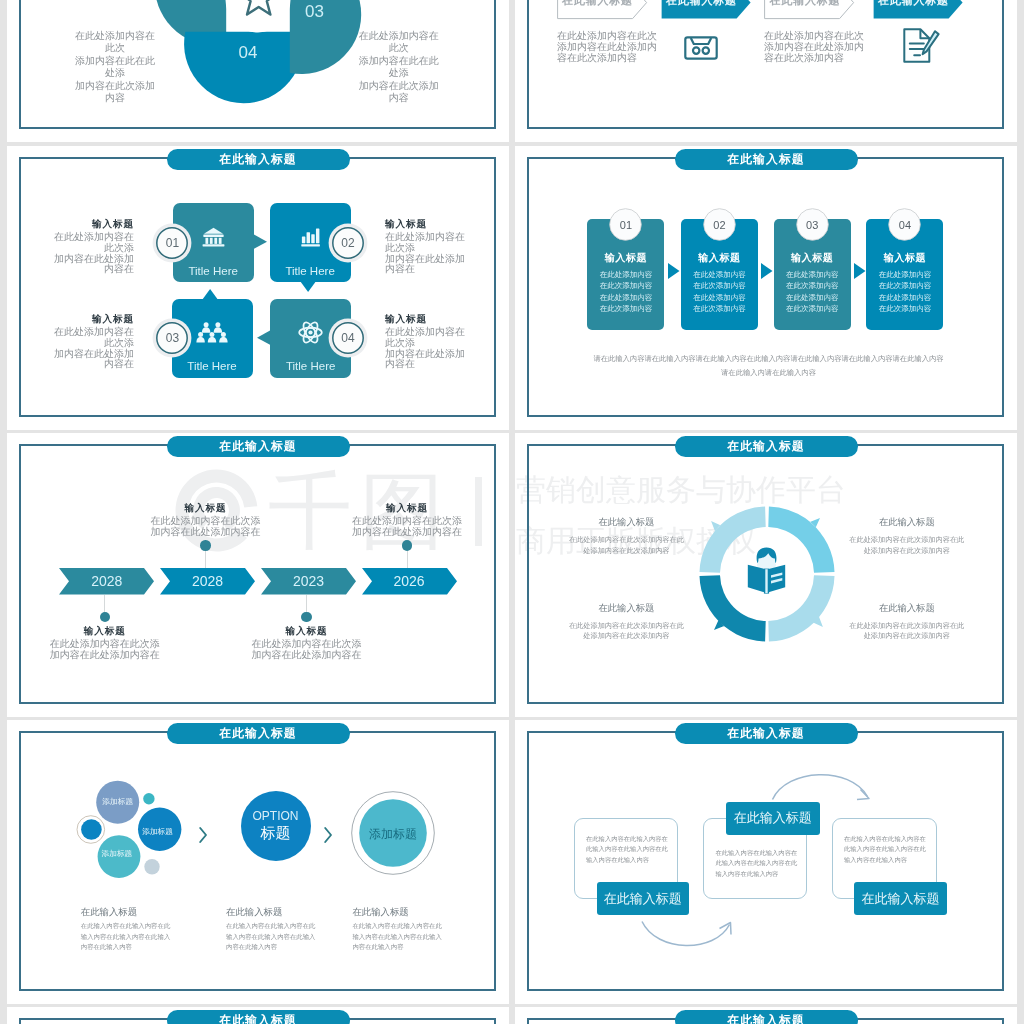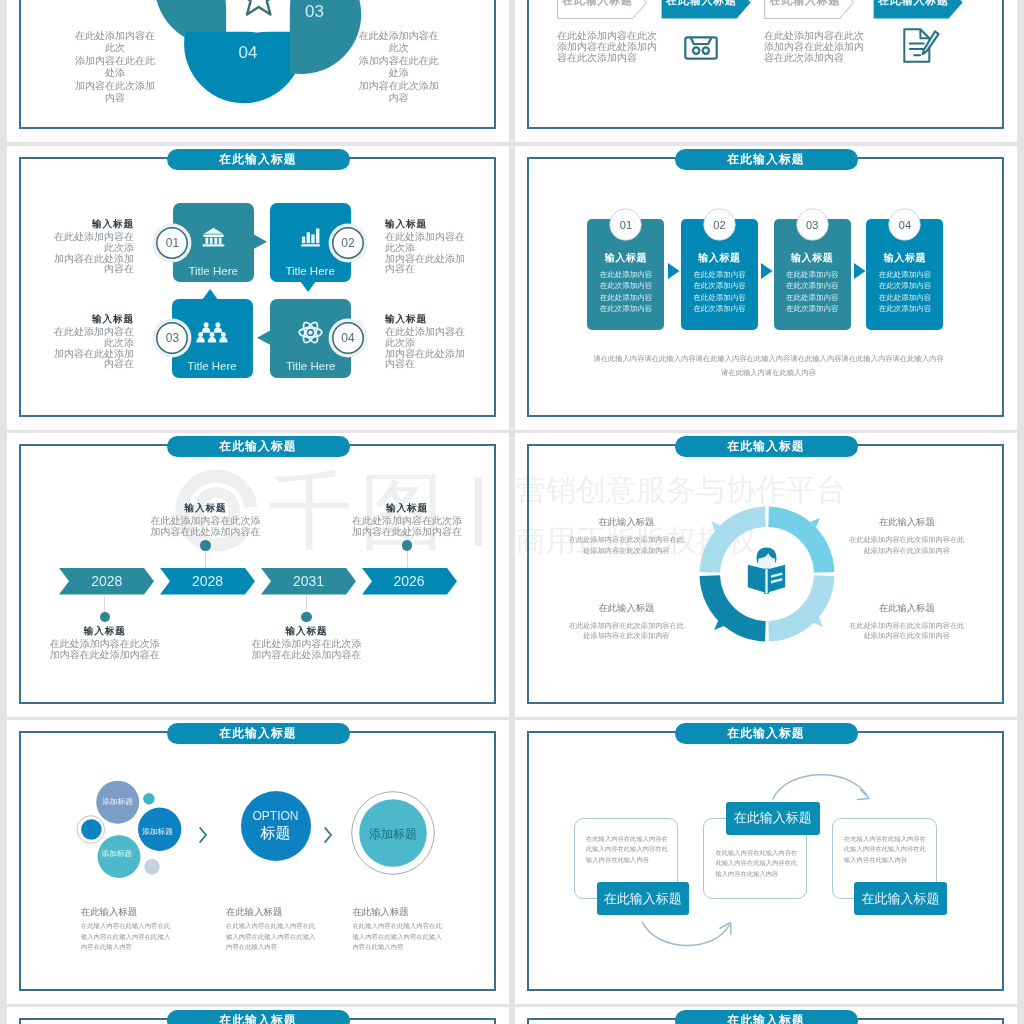--- a/index.html
+++ b/index.html
@@ -322,21 +322,21 @@
       </div>
 <div class="a" style="left:198.0px;top:112.6px;width:1px;height:22.4px;background:#d5d9da"></div>
 <div class="a" style="left:193.3px;top:107.4px;width:10.4px;height:10.4px;border-radius:50%;background:#2f8396"></div>
 <div class="a head-txt" style="left:143.5px;top:68.8px;width:110px;text-align:center">输入标题</div>
 <div class="a body-txt" style="left:143.5px;top:82.8px;width:110px;text-align:center">在此处添加内容在此次添
 加内容在此处添加内容在</div>
 <div class="a" style="left:254.0px;top:135.0px;width:95.0px;height:26.5px">
         <svg width="95.0" height="26.5" viewBox="0 0 95.0 26.5">
           <path d="M 0 0 L 85.0 0 L 95.0 13.2 L 85.0 26.5 L 0 26.5 L 10.0 13.2 Z" fill="#2b8a9e"></path>
         </svg>
-        <div class="a" style="left:0;top:5.2px;width:95.0px;text-align:center;color:#d7f2fa;font-size:14px">2031</div>
+        <div class="a" style="left:0;top:5.2px;width:95.0px;text-align:center;color:#d7f2fa;font-size:14px">2023</div>
       </div>
 <div class="a" style="left:299.0px;top:161.5px;width:1px;height:22.5px;background:#d5d9da"></div>
 <div class="a" style="left:294.3px;top:178.8px;width:10.4px;height:10.4px;border-radius:50%;background:#2f8396"></div>
 <div class="a head-txt" style="left:244.5px;top:192.0px;width:110px;text-align:center">输入标题</div>
 <div class="a body-txt" style="left:244.5px;top:206.0px;width:110px;text-align:center">在此处添加内容在此次添
 加内容在此处添加内容在</div>
 <div class="a" style="left:354.5px;top:135.0px;width:95.0px;height:26.5px">
         <svg width="95.0" height="26.5" viewBox="0 0 95.0 26.5">
           <path d="M 0 0 L 85.0 0 L 95.0 13.2 L 85.0 26.5 L 0 26.5 L 10.0 13.2 Z" fill="#0089b5"></path>
         </svg>

